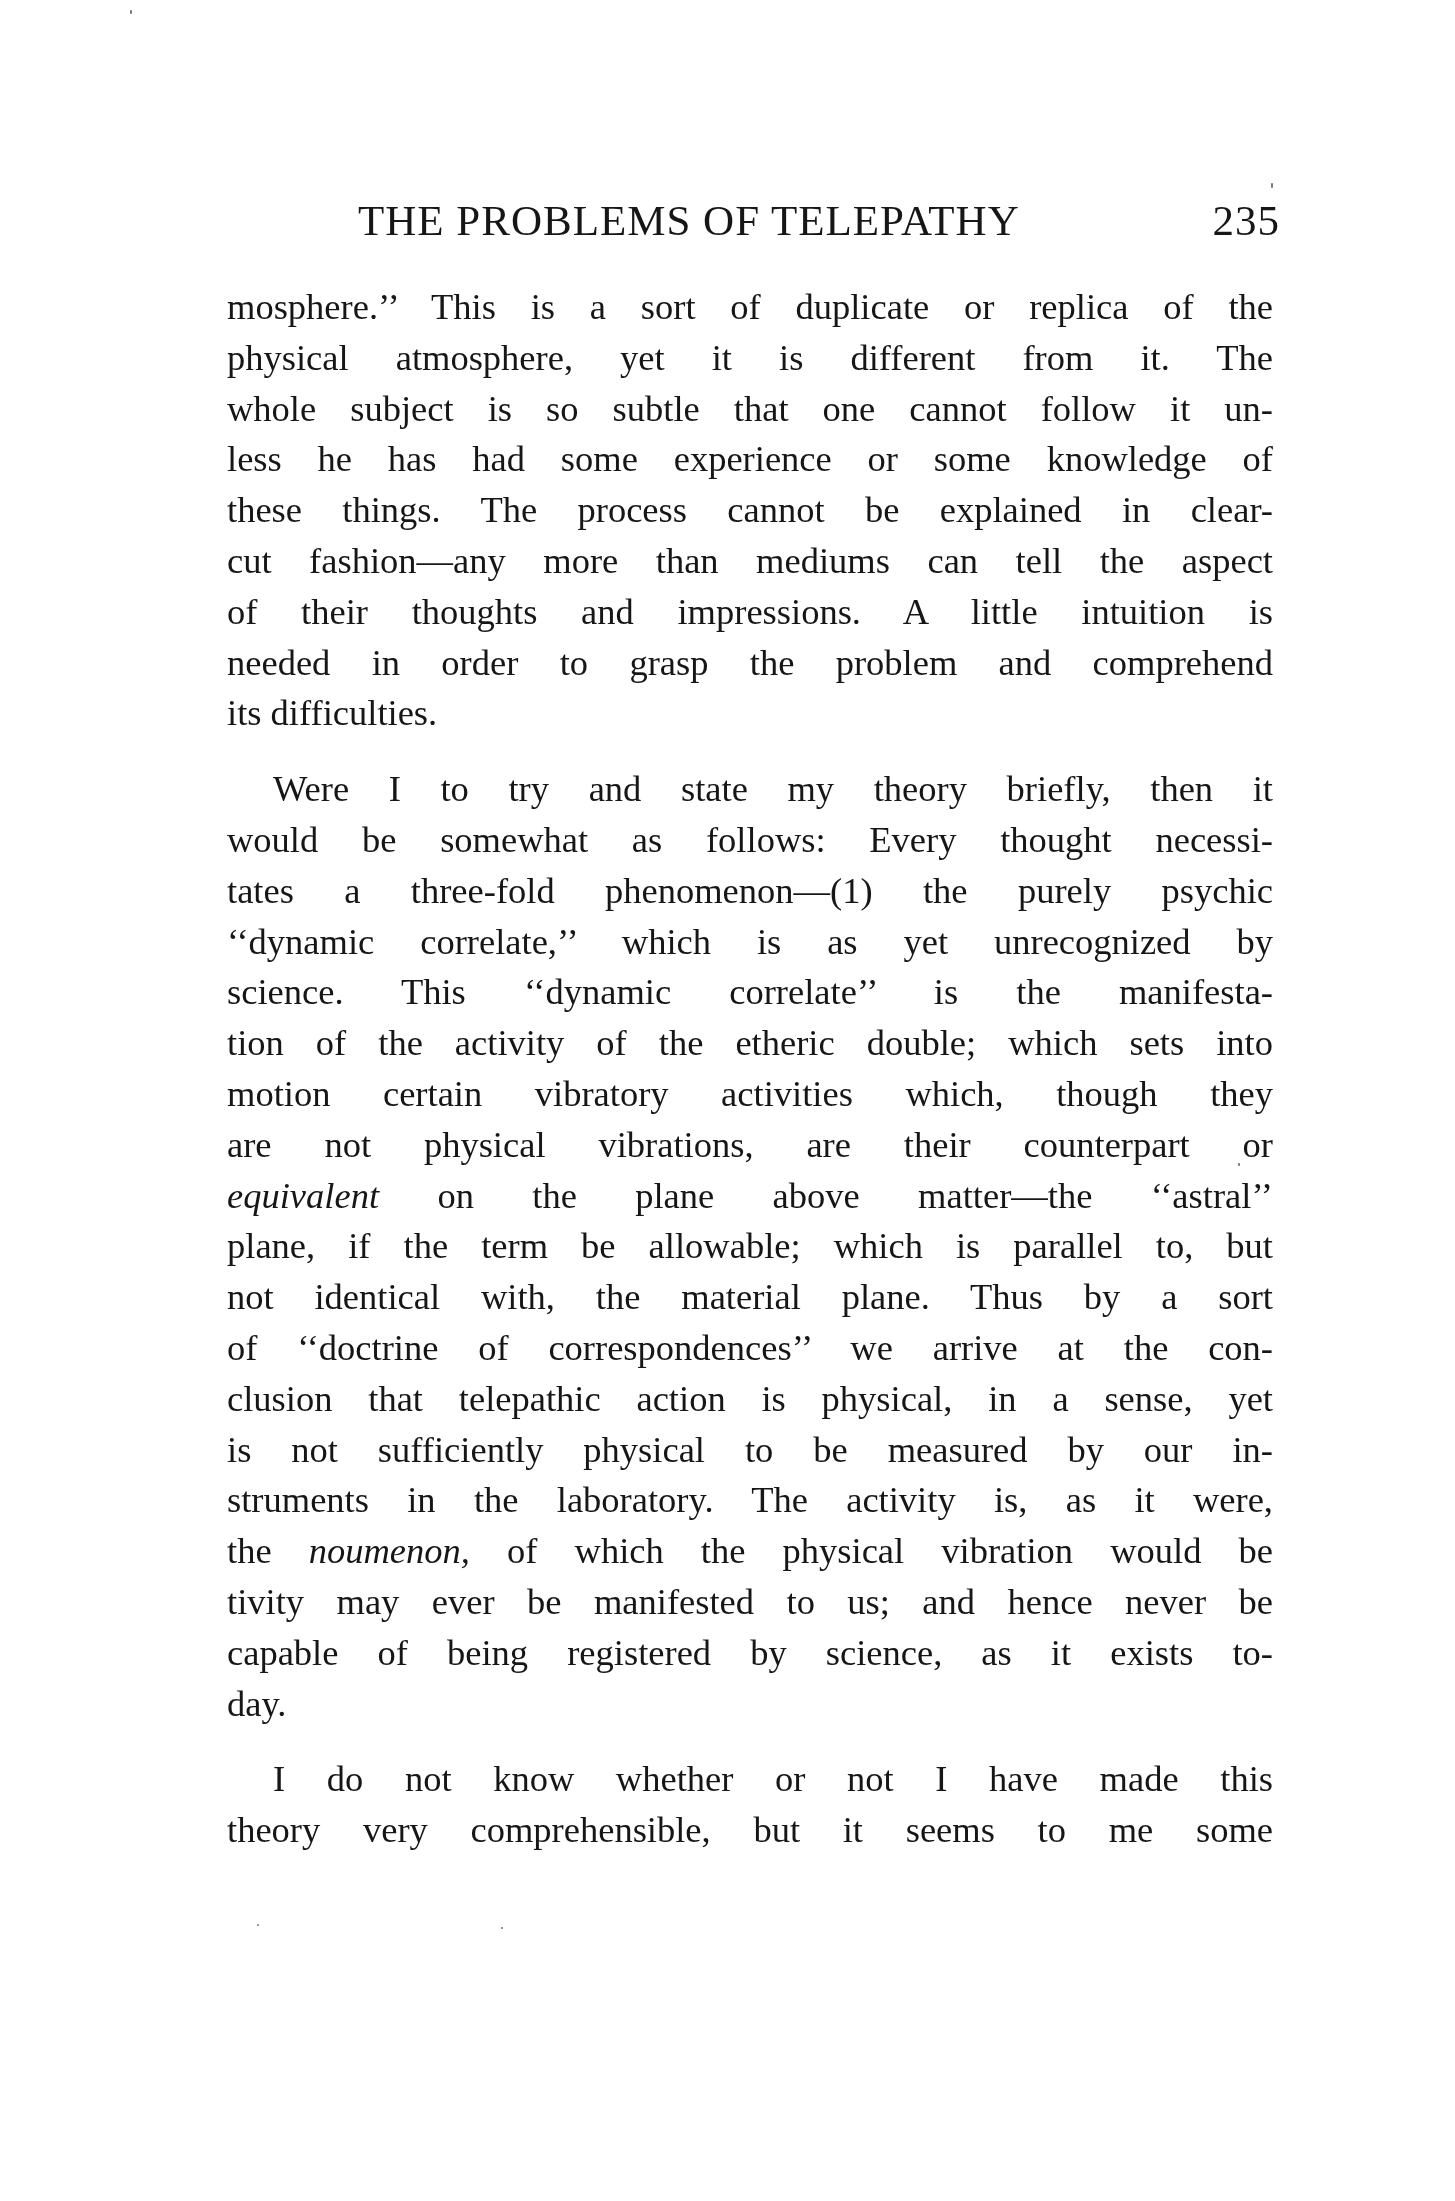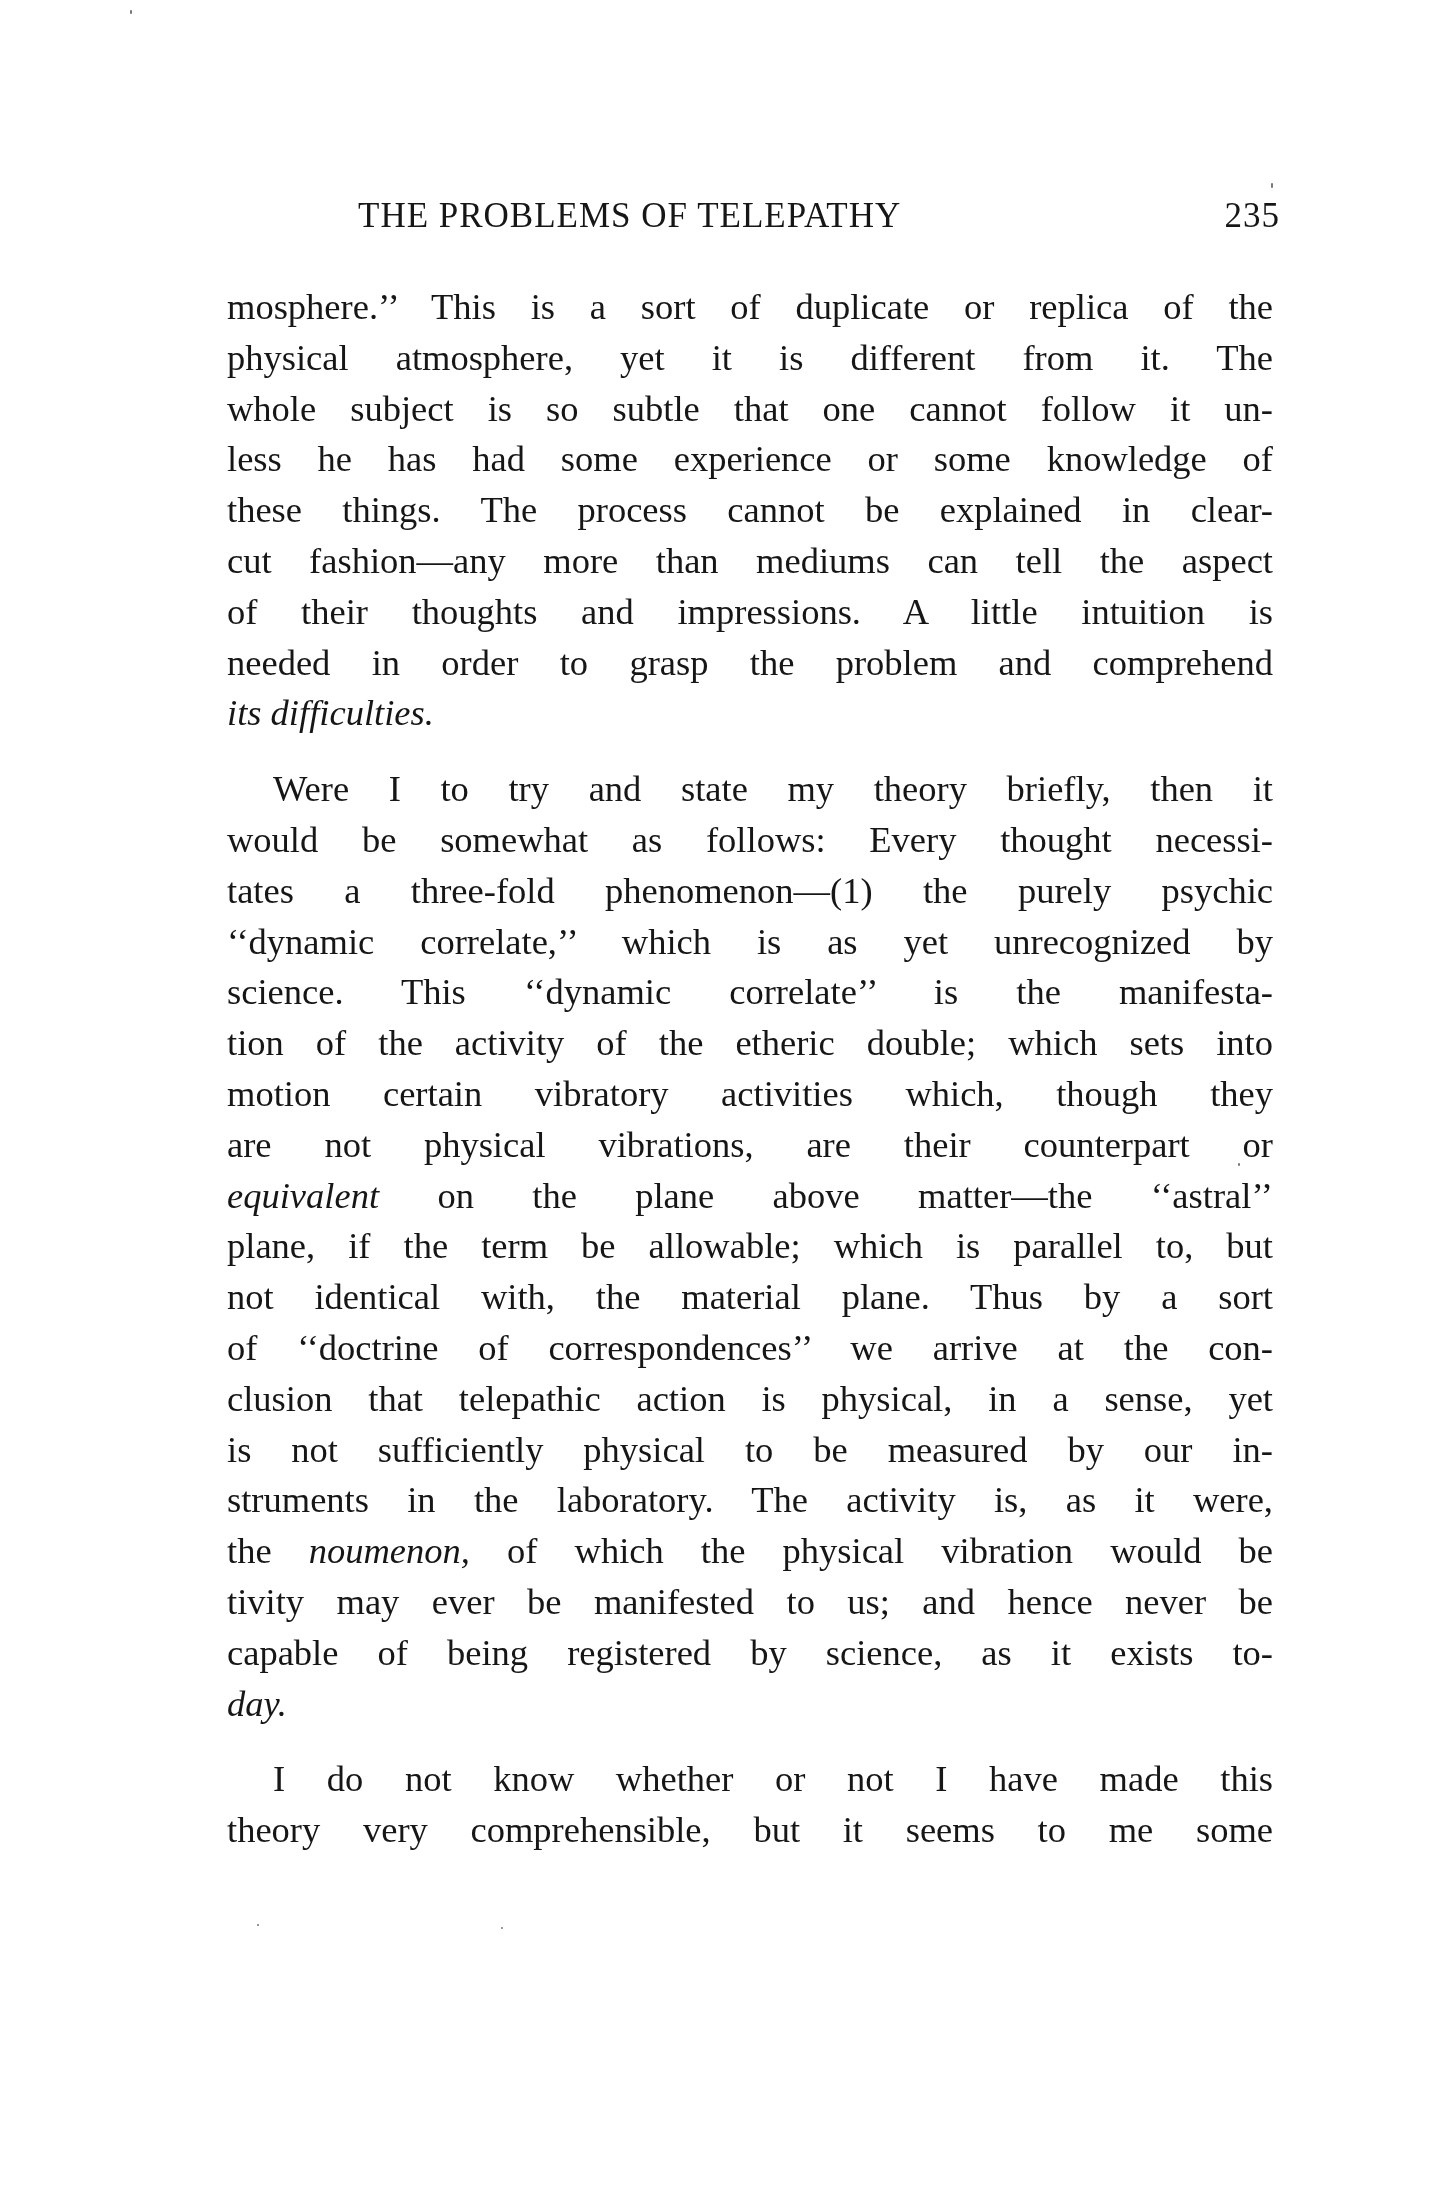--- a/index.html
+++ b/index.html
@@ -21,21 +21,21 @@
       top: 0;
       width: 1455px;
       height: 2201px;
     }
     .running-head {
       position: absolute;
       left: 230px;
       top: 196px;
       width: 1050px;
       height: 50px;
-      font-size: 35px;
+      font-size: 43px;
       letter-spacing: 1px;
     }
     .running-head .title {
       position: absolute;
       left: 128px;
       top: 0;
       white-space: nowrap;
     }
     .running-head .folio {
       position: absolute;
@@ -53,21 +53,20 @@
       height: 50.8px;
       line-height: 50.8px;
       font-size: 36.5px;
       text-align: justify;
       text-align-last: justify;
       white-space: nowrap;
       overflow: visible;
     }
     .line.last {
       text-align-last: left;
-      font-style: italic;
     }
     .line.indent {
       padding-left: 46px;
       margin-top: 25px;
     }
     .it {
       font-style: italic;
     }
     .speck {
       position: absolute;

